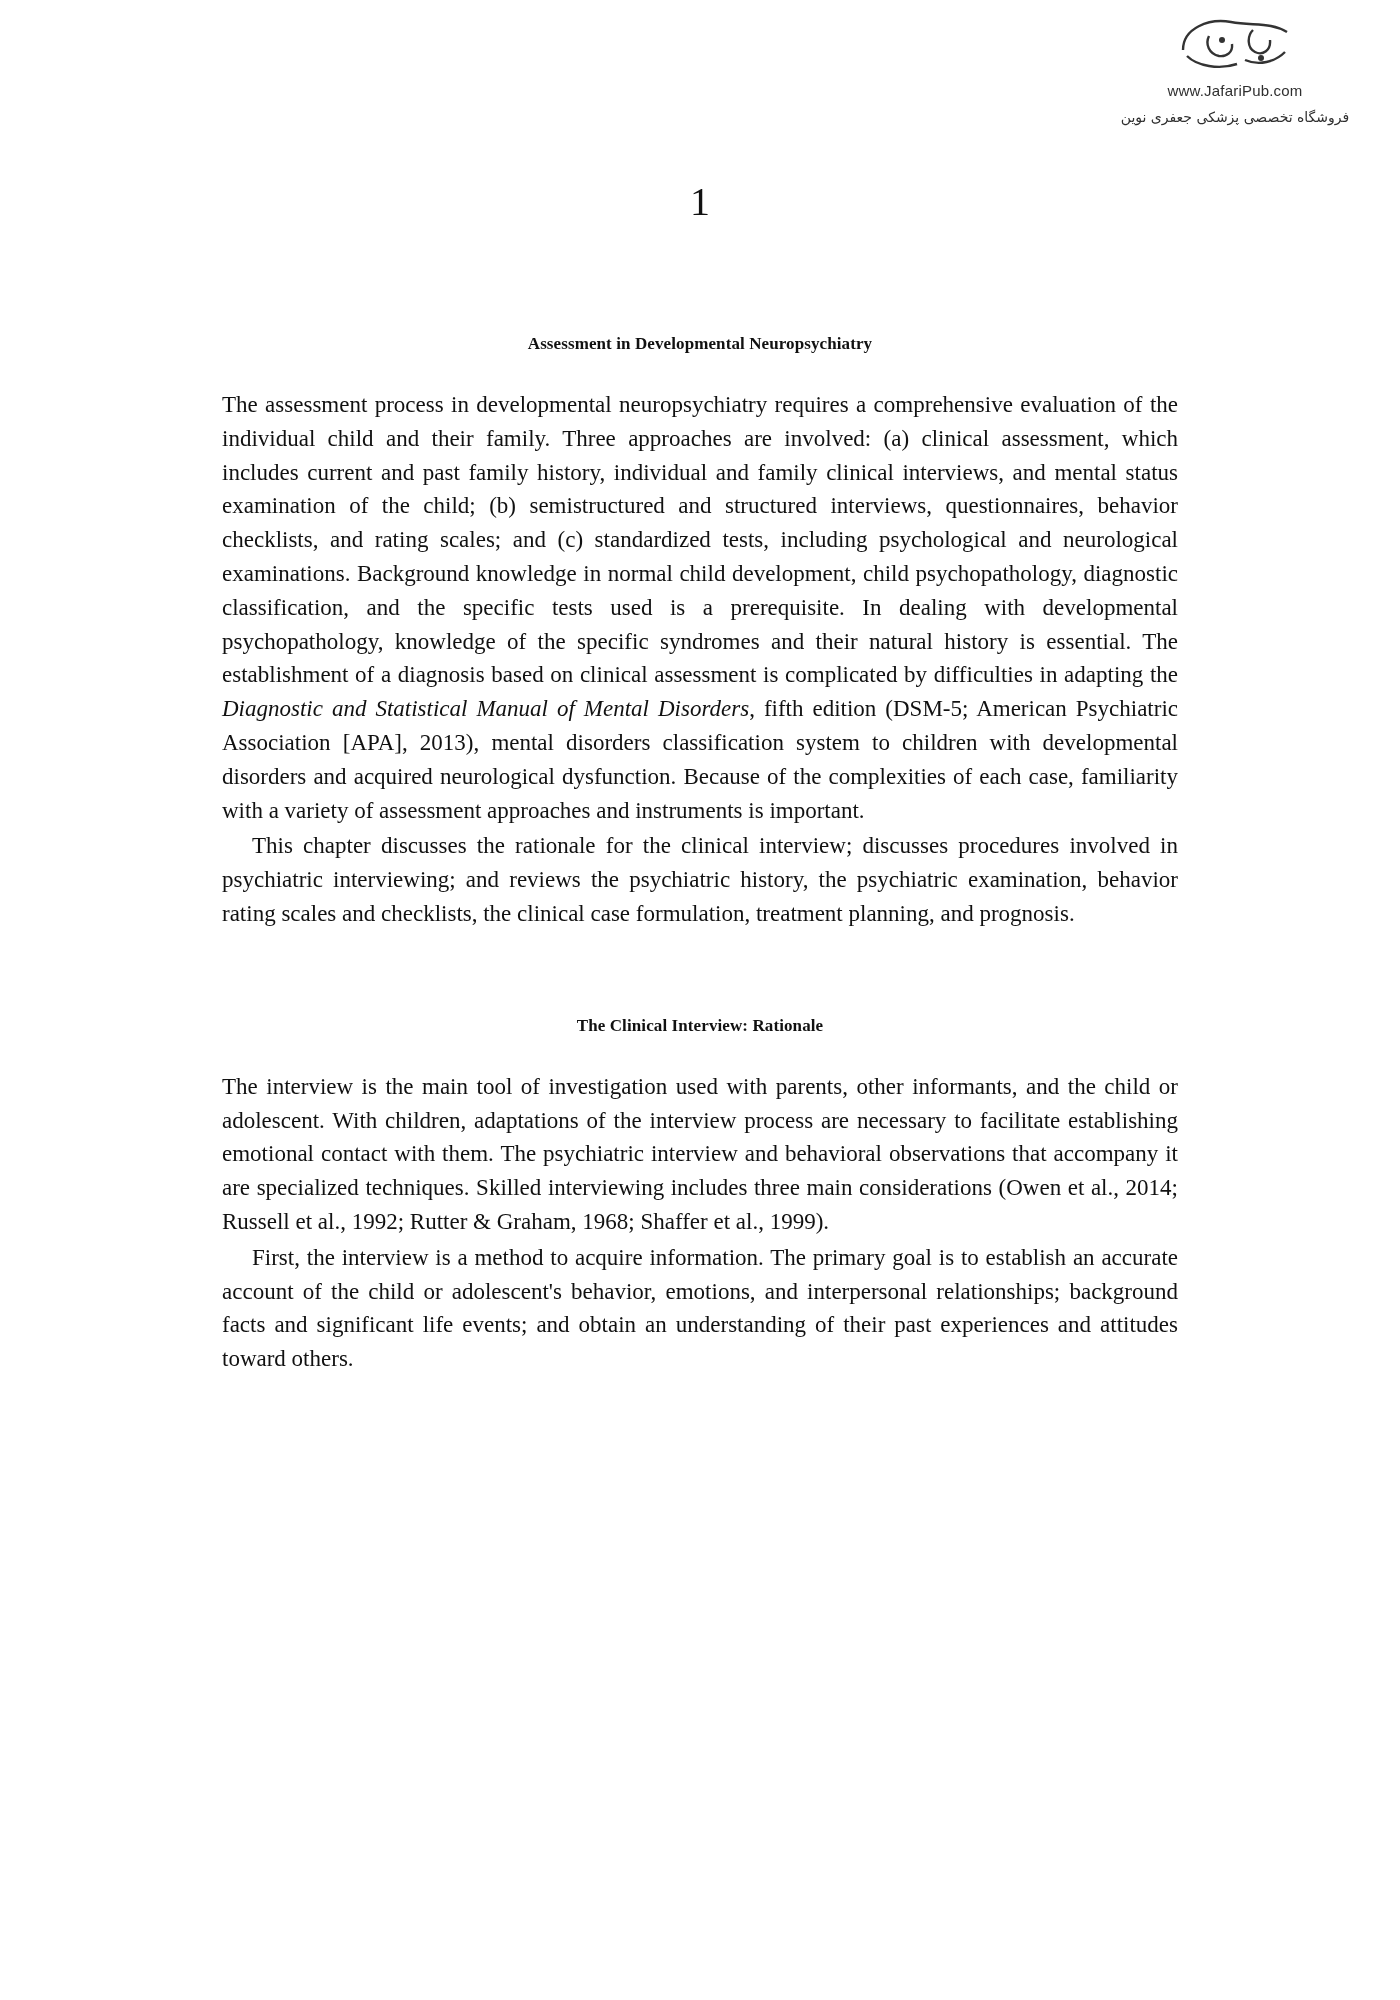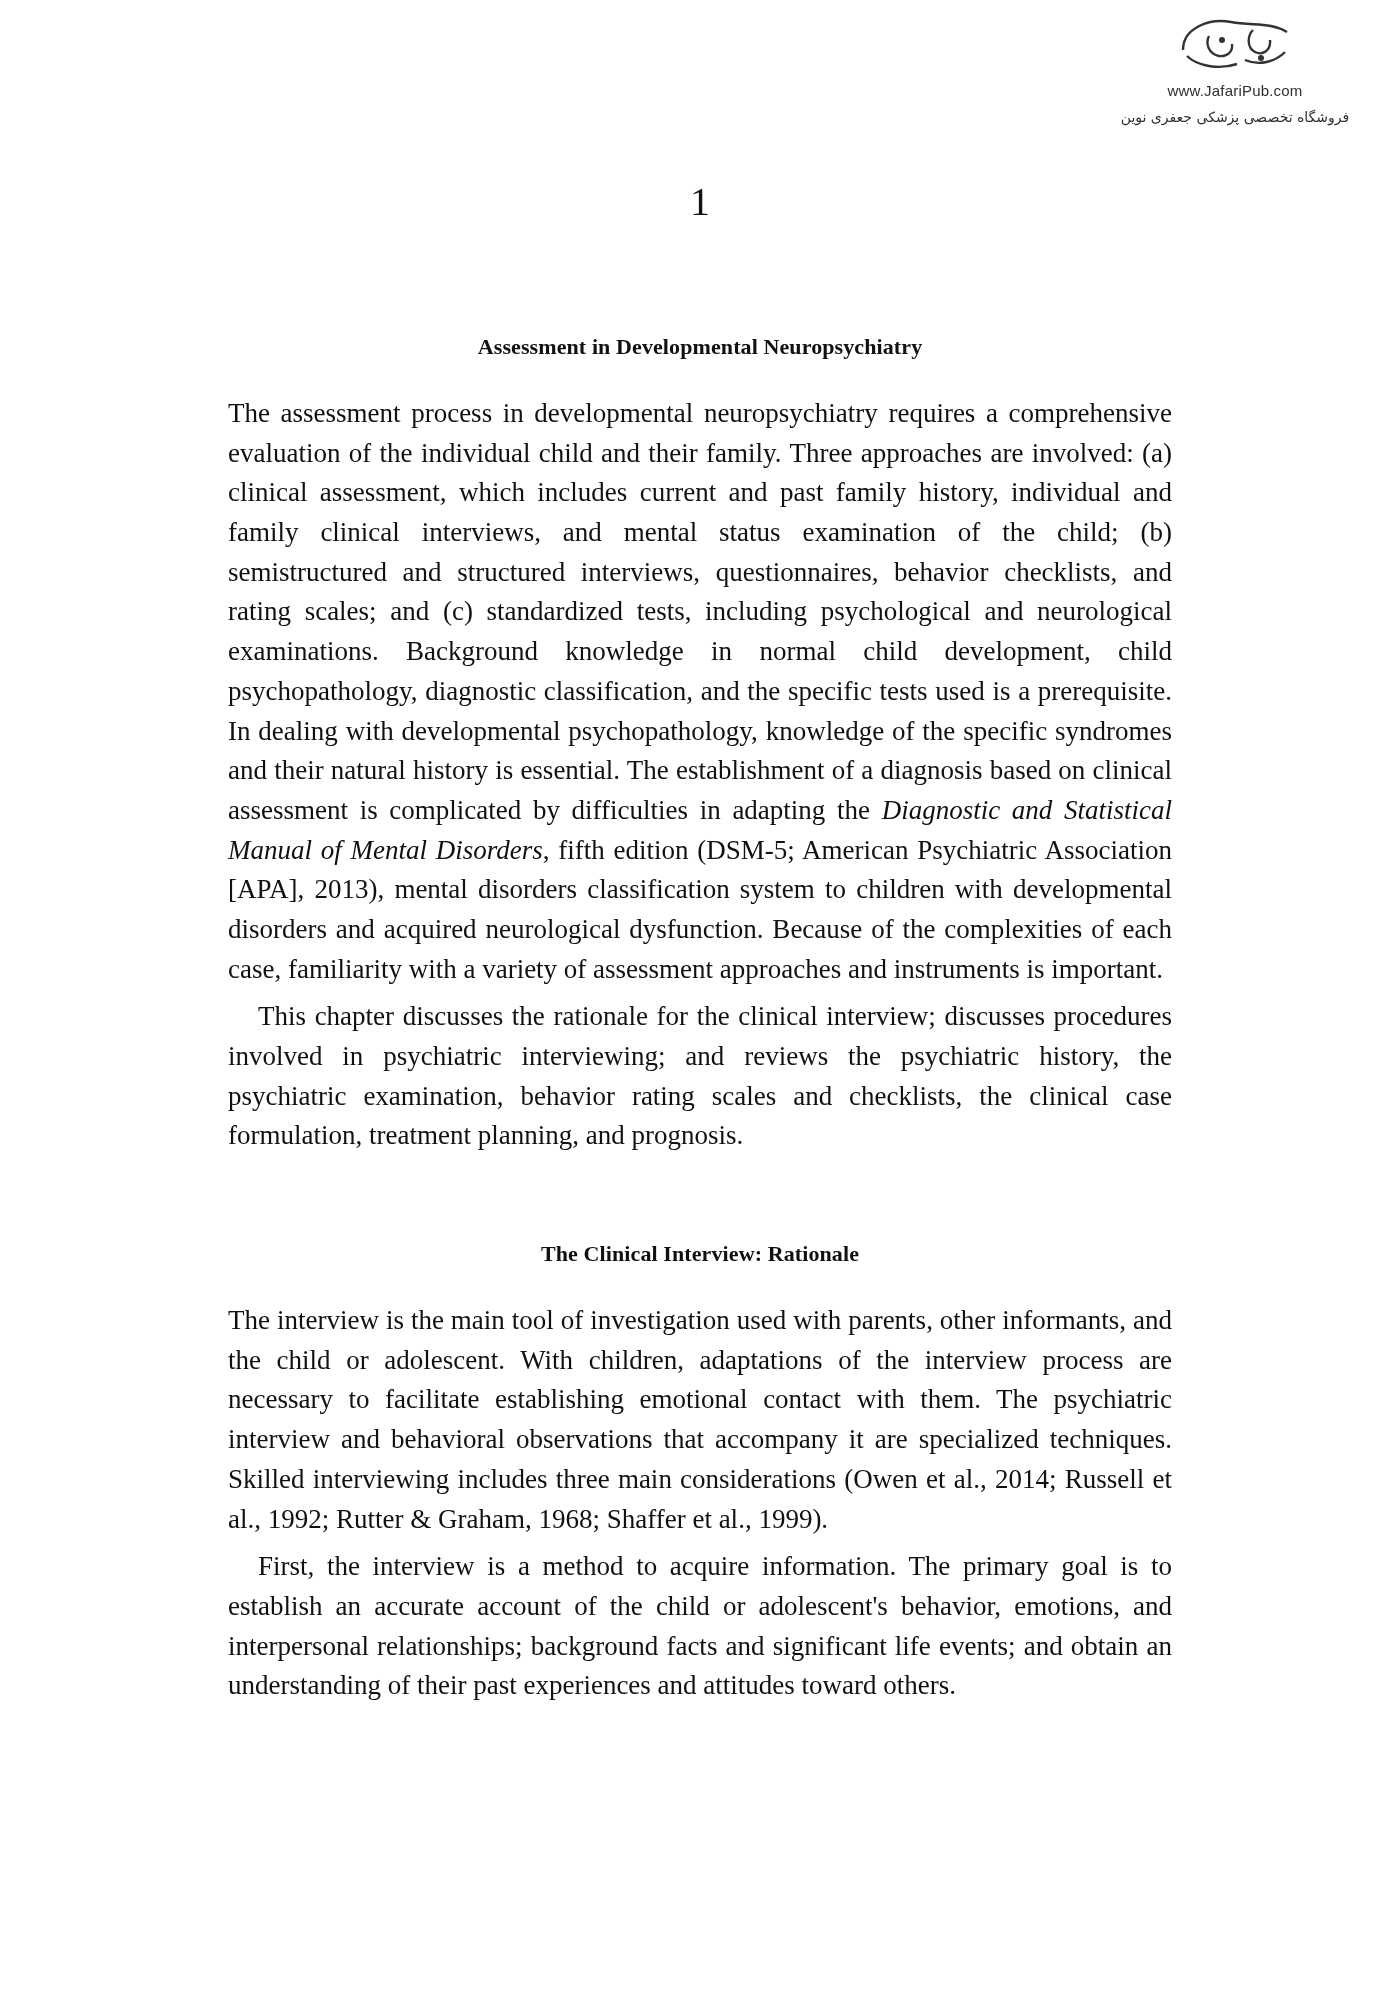--- a/index.html
+++ b/index.html
@@ -67,34 +67,34 @@
   .chap-title {
     text-align: center;
     font-size: 35px;
     font-weight: bold;
     line-height: 1.45;
     margin: 0;
     letter-spacing: 0.2px;
   }
   h2.section {
     text-align: center;
-    font-size: 22px;
+    font-size: 17px;
     font-weight: bold;
     margin: 110px 0 0 0;
     letter-spacing: 0.1px;
   }
   h2.section.second {
     margin-top: 85px;
   }
   p.body {
-    font-size: 27px;
+    font-size: 23px;
     line-height: 1.47;
     text-align: justify;
     text-justify: inter-word;
-    margin: 8px;
+    margin: 2px;
     hyphens: auto;
   }
   p.body.first {
     margin-top: 34px;
     text-indent: 0;
   }
   p.body.indent {
     text-indent: 30px;
   }
   .it { font-style: italic; }

